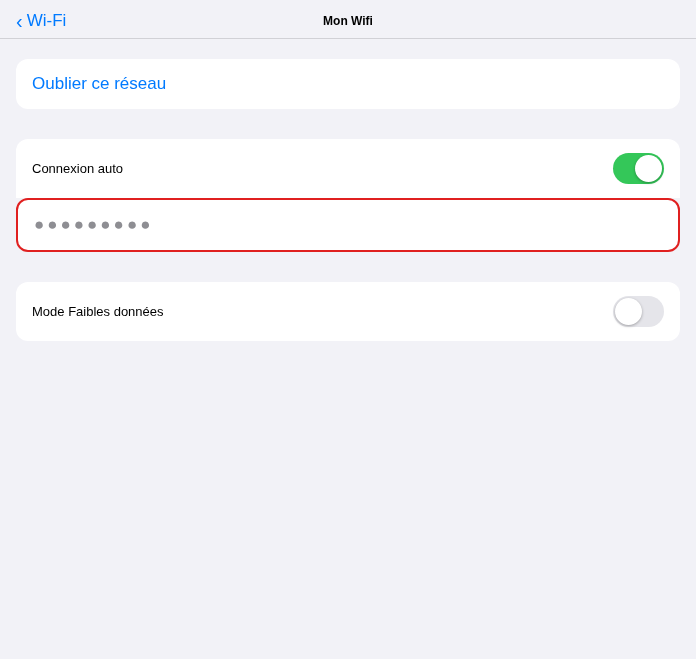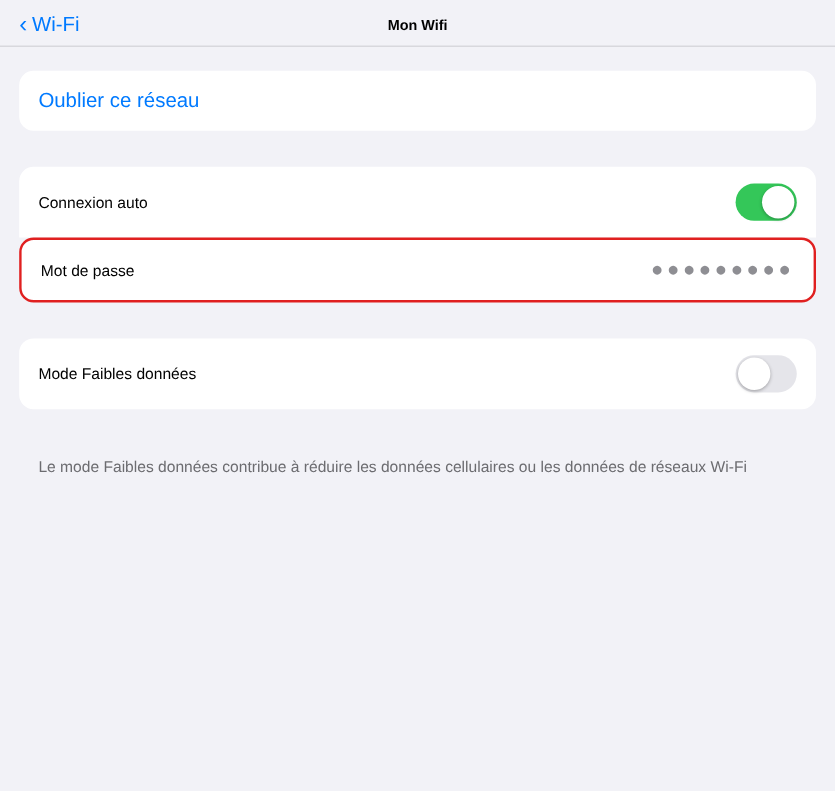--- a/index.html
+++ b/index.html
@@ -170,30 +170,28 @@
       <div class="card-row">
         <span class="row-label">Connexion auto</span>
         <div class="toggle on">
           <div class="toggle-thumb"></div>
         </div>
       </div>
     </div>
 
     <div class="password-row-wrapper">
       <div class="card-row">
-        <span class="row-label">Mot de passe</span>
         <span class="row-value-dots">●●●●●●●●●</span>
       </div>
     </div>
   </div>
 
   <div class="card">
     <div class="card-row">
       <span class="row-label">Mode Faibles données</span>
       <div class="toggle off">
         <div class="toggle-thumb"></div>
       </div>
     </div>
   </div>
 
-  <p class="description-text">Le mode Faibles données contribue à réduire les données cellulaires ou les données de réseaux Wi-Fi</p>
 
 </div>
 
 </body></html>

